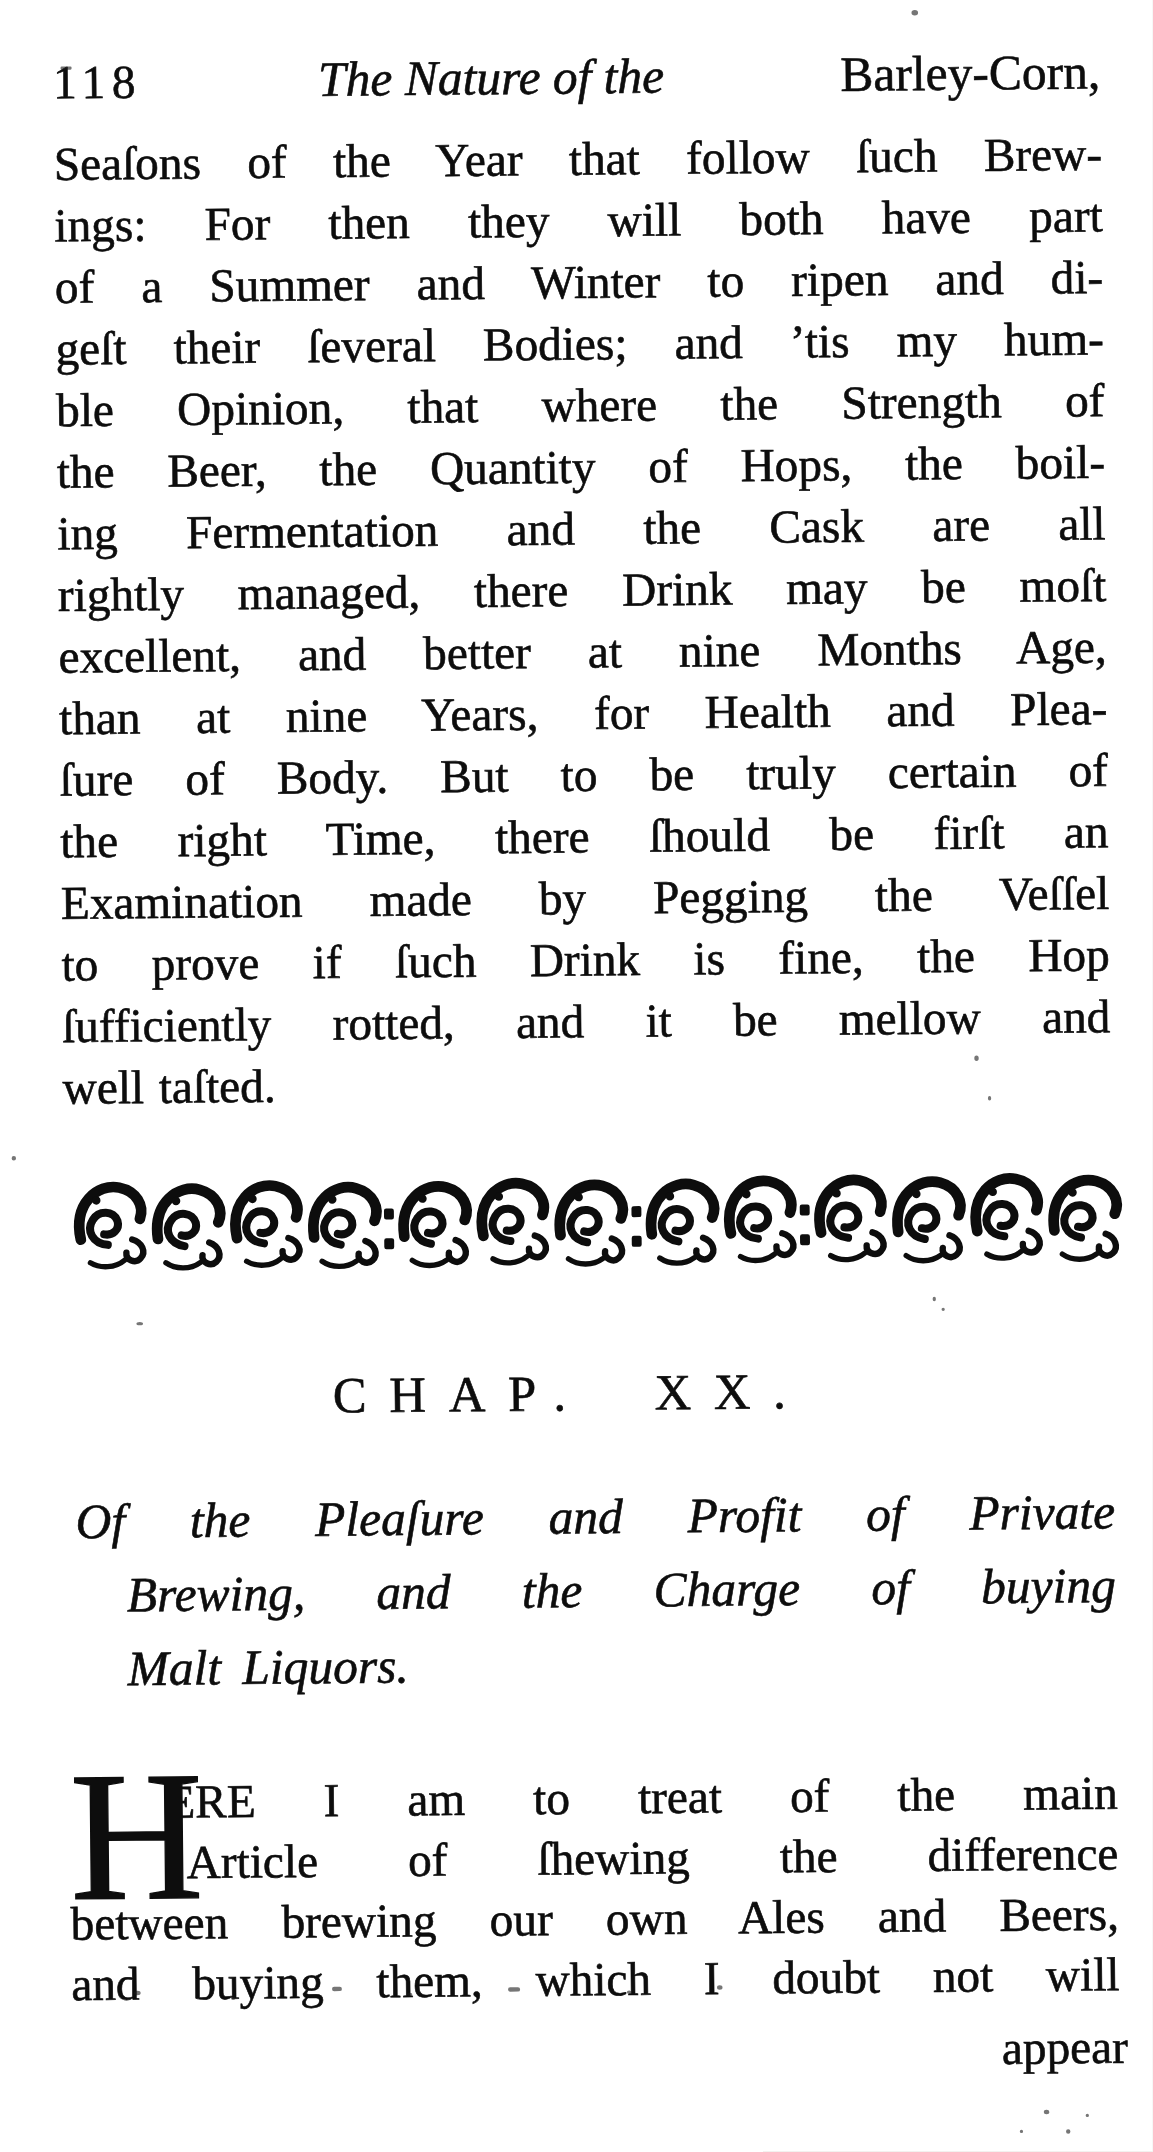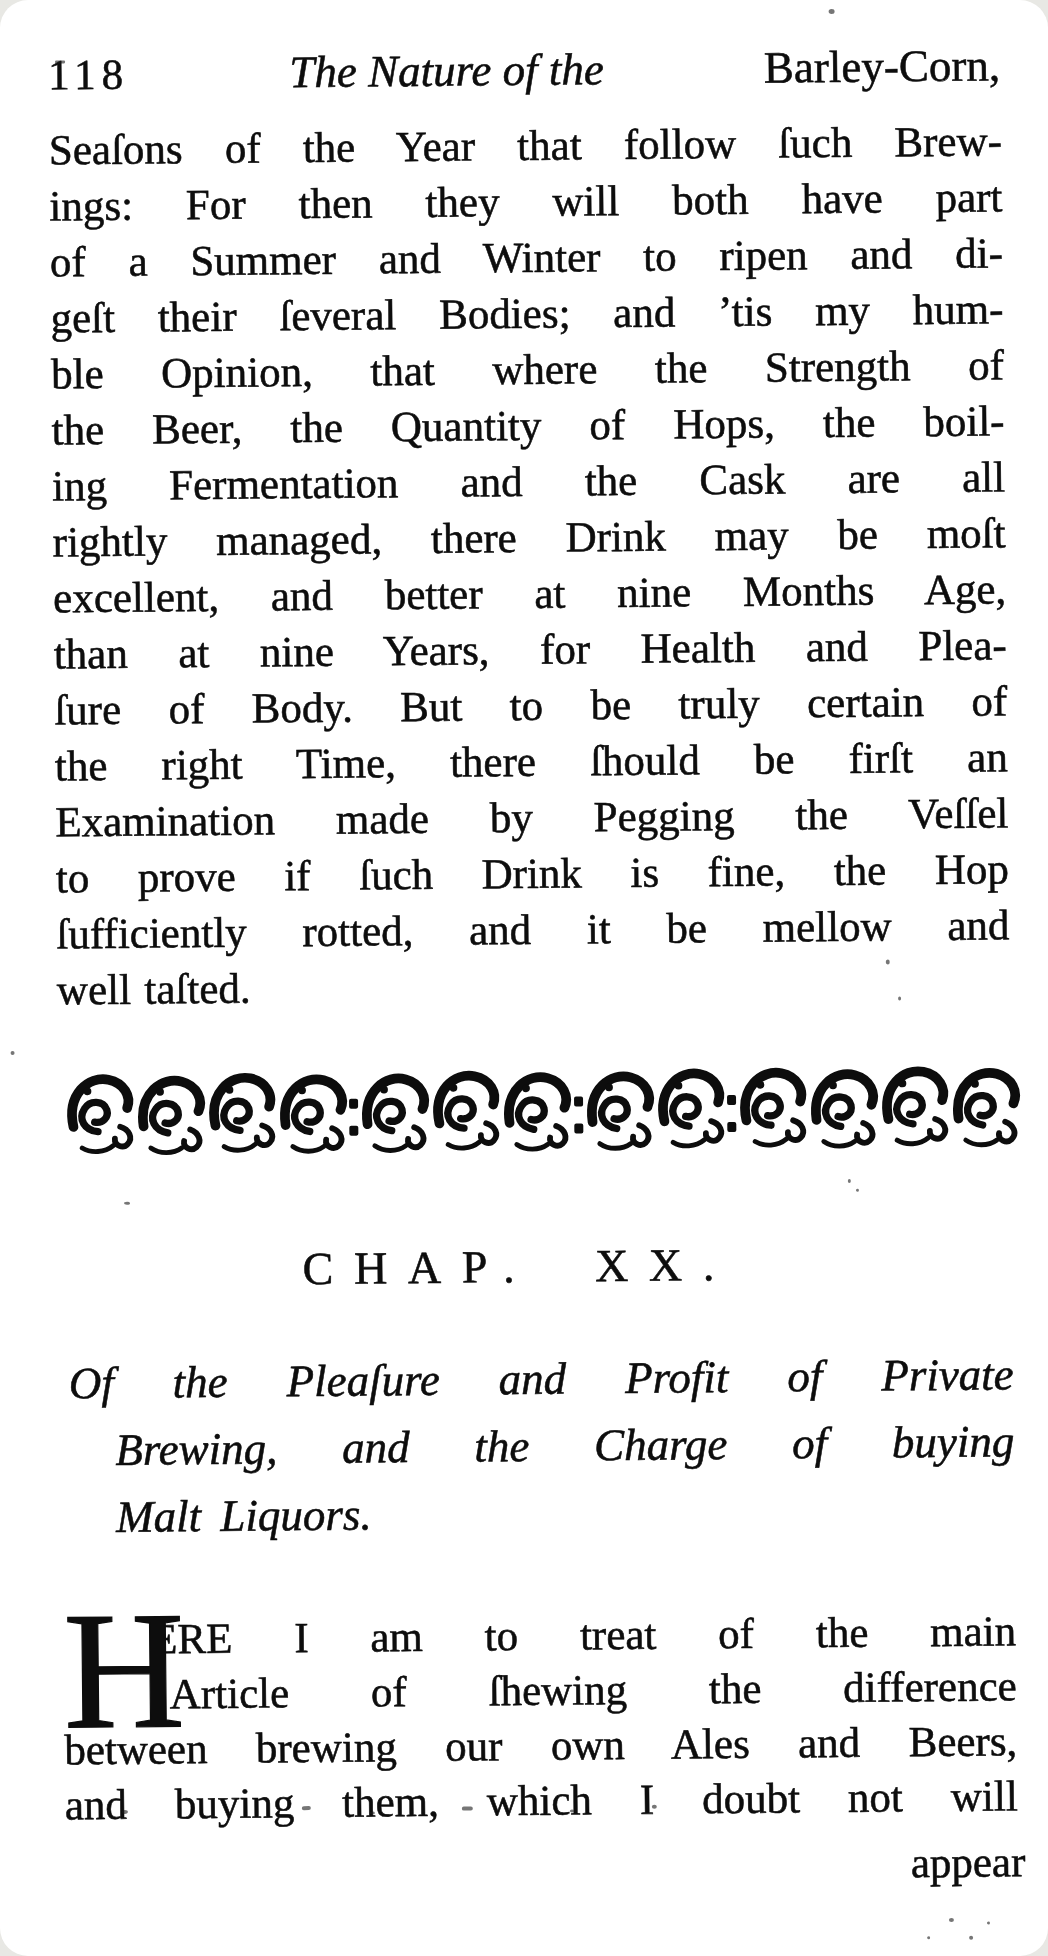--- a/index.html
+++ b/index.html
@@ -4,21 +4,20 @@
 <style>
   html,body{margin:0;padding:0;background:#e8e8e4;}
   .page{
     position:relative;
     width:1048px;height:1956px;
     margin:0 auto;
     background:#ffffff;
     overflow:hidden;
     font-family:"Liberation Serif","DejaVu Serif",serif;
     color:#0d0d0d;
-    border-radius:28px;
     -webkit-text-stroke:0.55px #0d0d0d;
   }
   .content{
     position:absolute;inset:0;
     transform:rotate(-0.55deg);
     transform-origin:50% 40%;
   }
   
   .header{
     position:absolute;top:44px;left:55px;width:952px;

